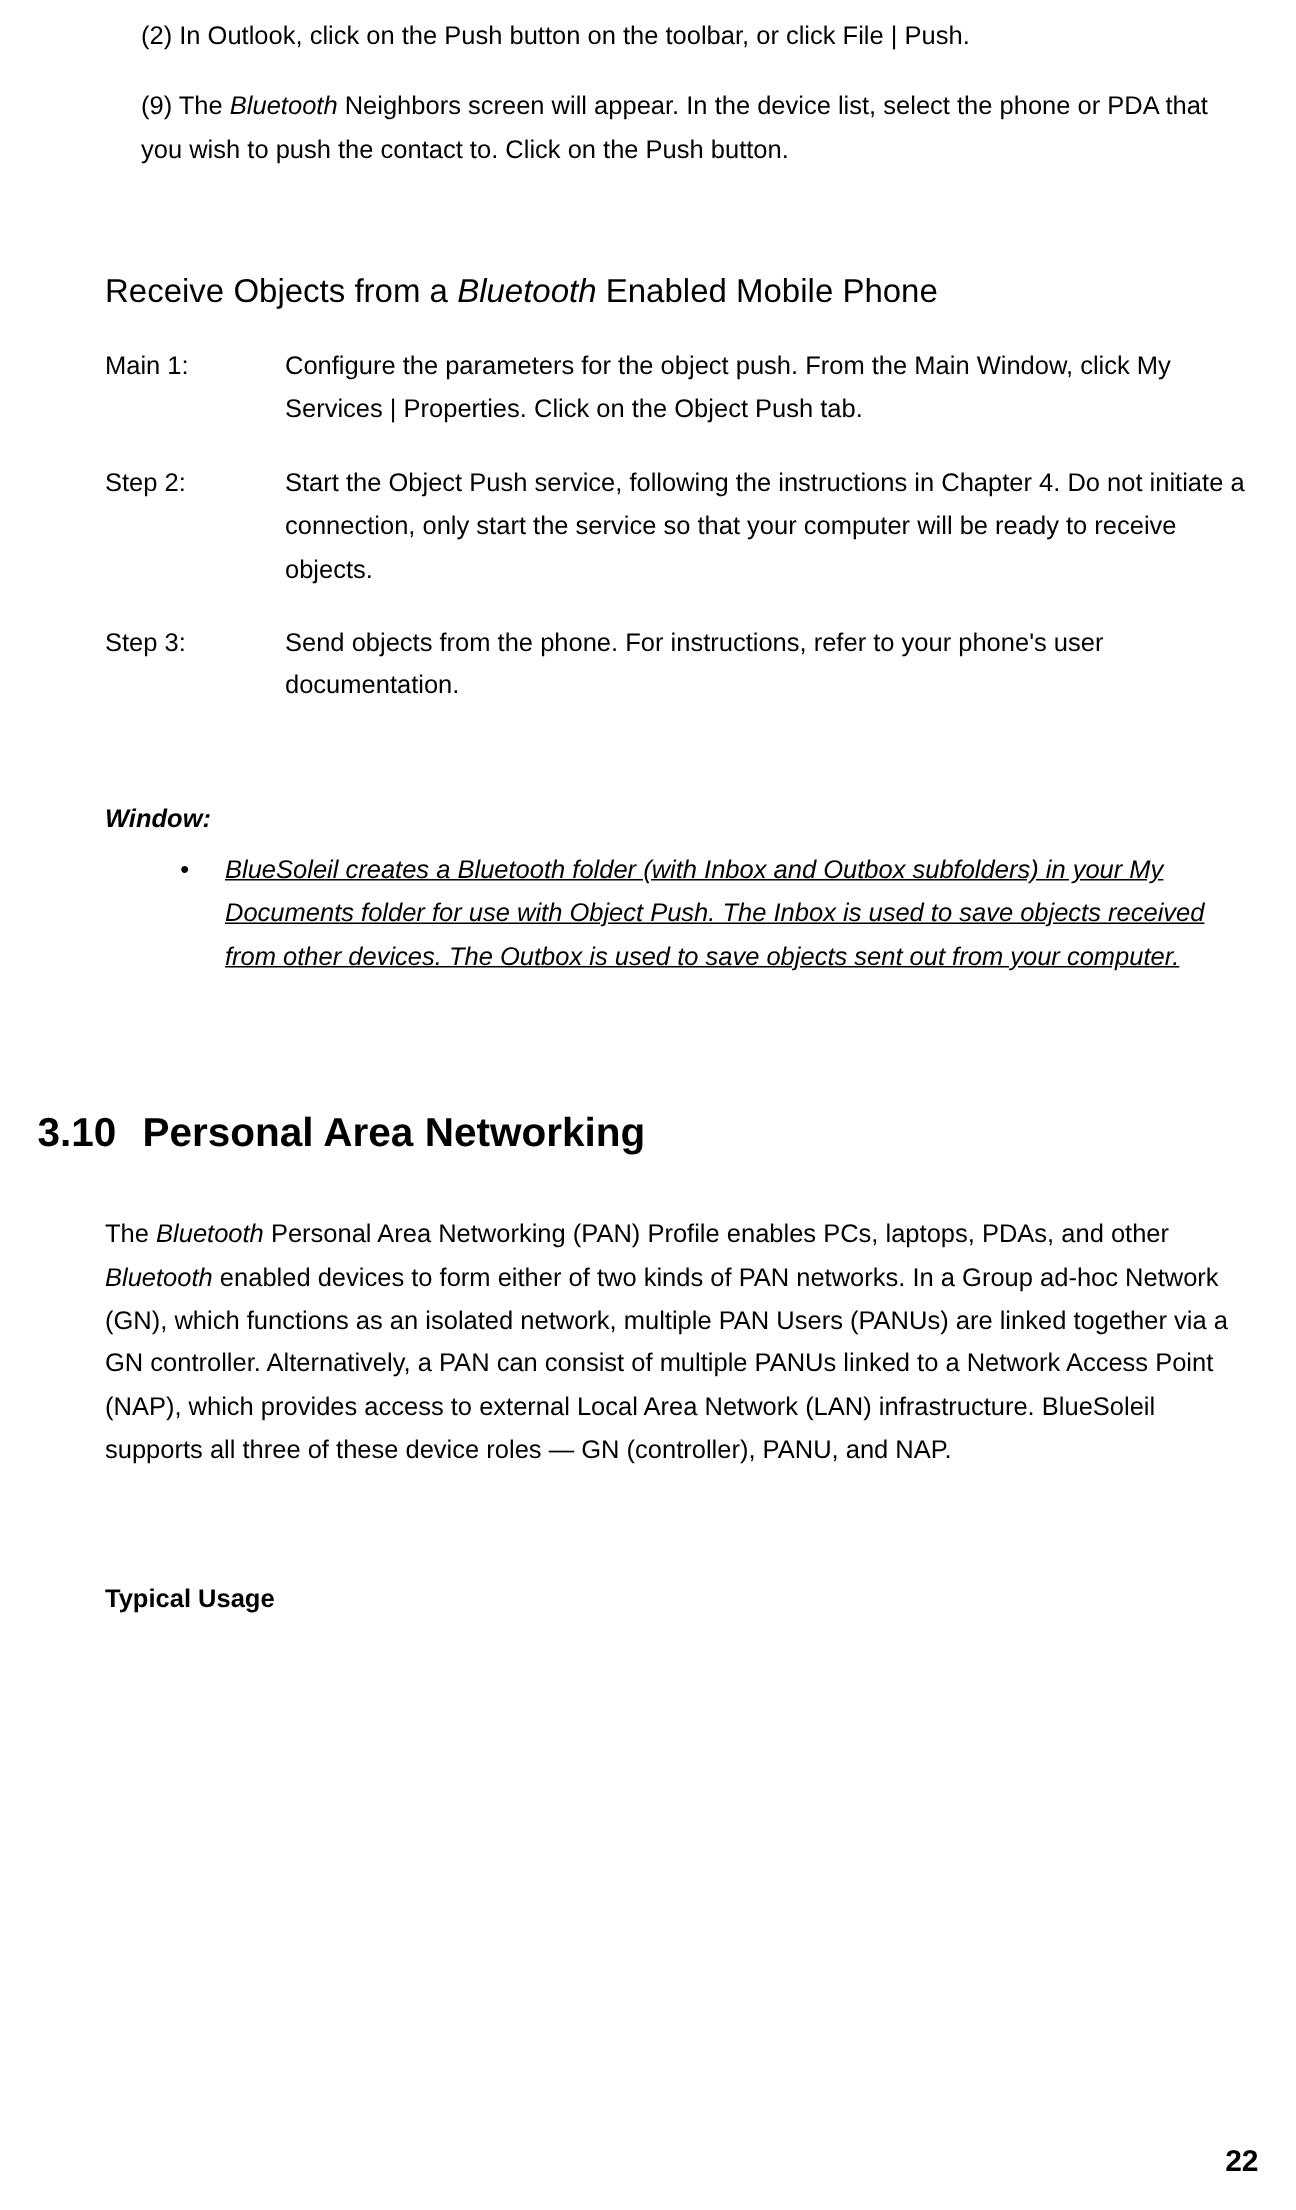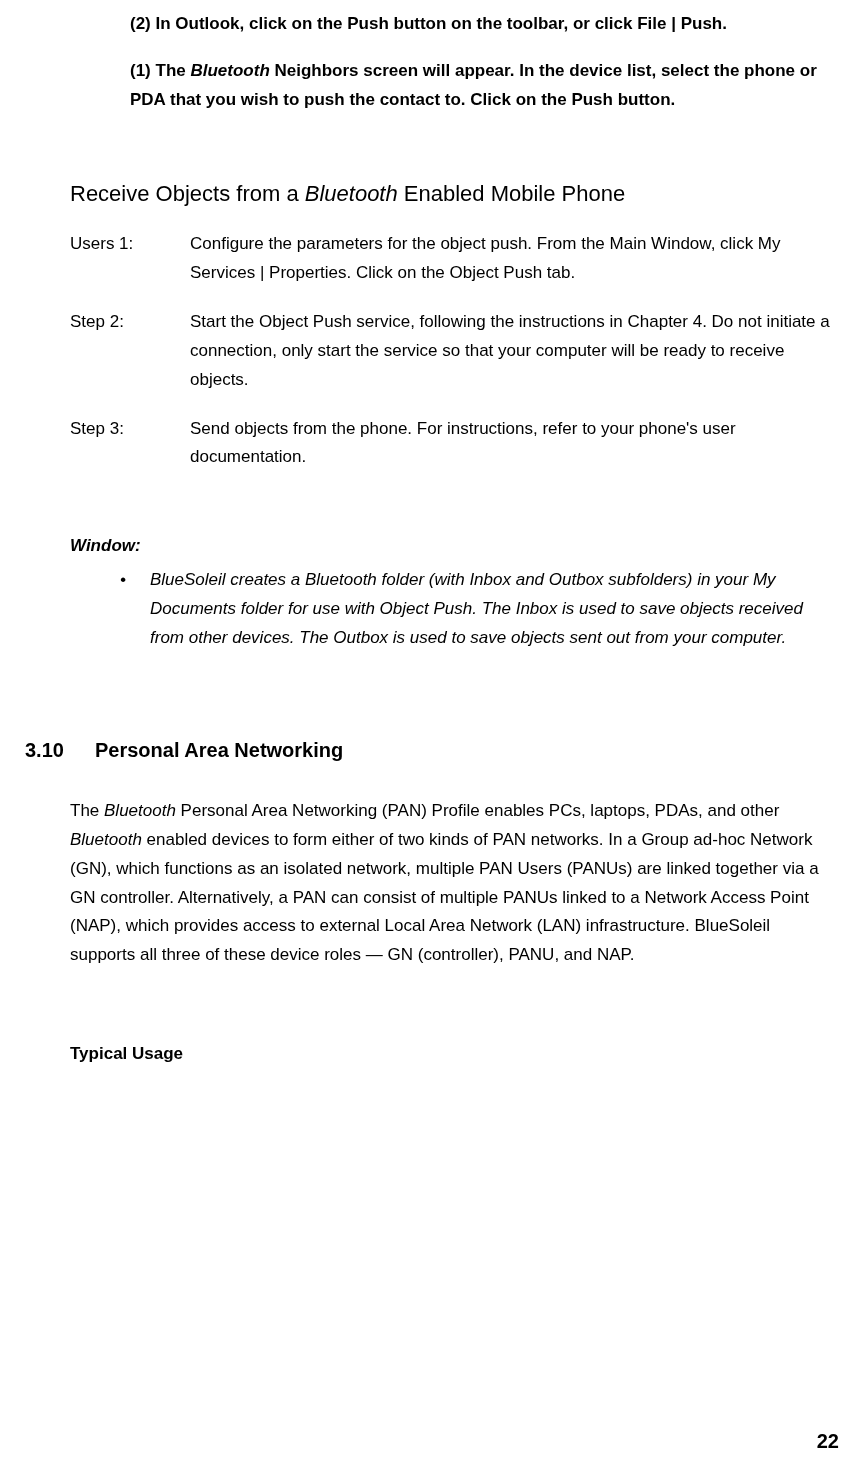--- a/index.html
+++ b/index.html
@@ -11,24 +11,23 @@
       background: #fff;
       width: 864px;
       height: 1473px;
       position: relative;
       padding: 0;
     }
     .page-content {
       padding: 10px 20px 10px 20px;
     }
     .sub-item {
-      margin-left: 110px;
+      margin-left: 74px;
       margin-right: 20px;
       margin-bottom: 18px;
-      font-weight: bold;
     }
     .section-heading {
       margin-left: 50px;
       margin-right: 20px;
       margin-top: 60px;
       margin-bottom: 18px;
       font-size: 22px;
     }
     .step-row {
       display: flex;
@@ -55,33 +54,34 @@
     }
     .notes-list {
       list-style: none;
       margin-left: 50px;
     }
     .notes-list li {
       position: relative;
       font-style: italic;
       margin-bottom: 10px;
       padding-left: 30px;
+      text-decoration: underline;
     }
     .notes-list li::before {
       content: "•";
       position: absolute;
       left: 0;
       top: 0;
     }
     .chapter-heading {
       margin-left: 5px;
       margin-top: 80px;
       margin-bottom: 30px;
       font-weight: bold;
-      font-size: 20px;
+      font-size: 27px;
     }
     .chapter-heading .number {
       display: inline-block;
       width: 70px;
     }
     .chapter-text {
       margin-left: 50px;
       margin-right: 15px;
       margin-bottom: 20px;
     }
@@ -98,29 +98,29 @@
       font-weight: bold;
     }
     .italic { font-style: italic; }
   </style>
 </head>
 <body>
 
 <div class="page-content">
   <p class="sub-item">(2) In Outlook, click on the Push button on the toolbar, or click File | Push.</p>
   <p class="sub-item">
-    <span>(1) The </span><span class="italic">Bluetooth</span><span> Neighbors screen will appear. In the device list, select the phone or PDA that you wish to push the contact to. Click on the Push button.</span>
+    <span>(9) The </span><span class="italic">Bluetooth</span><span> Neighbors screen will appear. In the device list, select the phone or PDA that you wish to push the contact to. Click on the Push button.</span>
   </p>
 
   <p class="section-heading">
     <span>Receive Objects from a </span><span class="italic">Bluetooth</span><span> Enabled Mobile Phone</span>
   </p>
 
   <div class="step-row">
-    <div class="step-label">Users 1:</div>
+    <div class="step-label">Main 1:</div>
     <div class="step-body">Configure the parameters for the object push. From the Main Window, click My Services | Properties. Click on the Object Push tab.</div>
   </div>
   <div class="step-row">
     <div class="step-label">Step 2:</div>
     <div class="step-body">Start the Object Push service, following the instructions in Chapter 4. Do not initiate a connection, only start the service so that your computer will be ready to receive objects.</div>
   </div>
   <div class="step-row">
     <div class="step-label">Step 3:</div>
     <div class="step-body">Send objects from the phone. For instructions, refer to your phone's user documentation.</div>
   </div>

